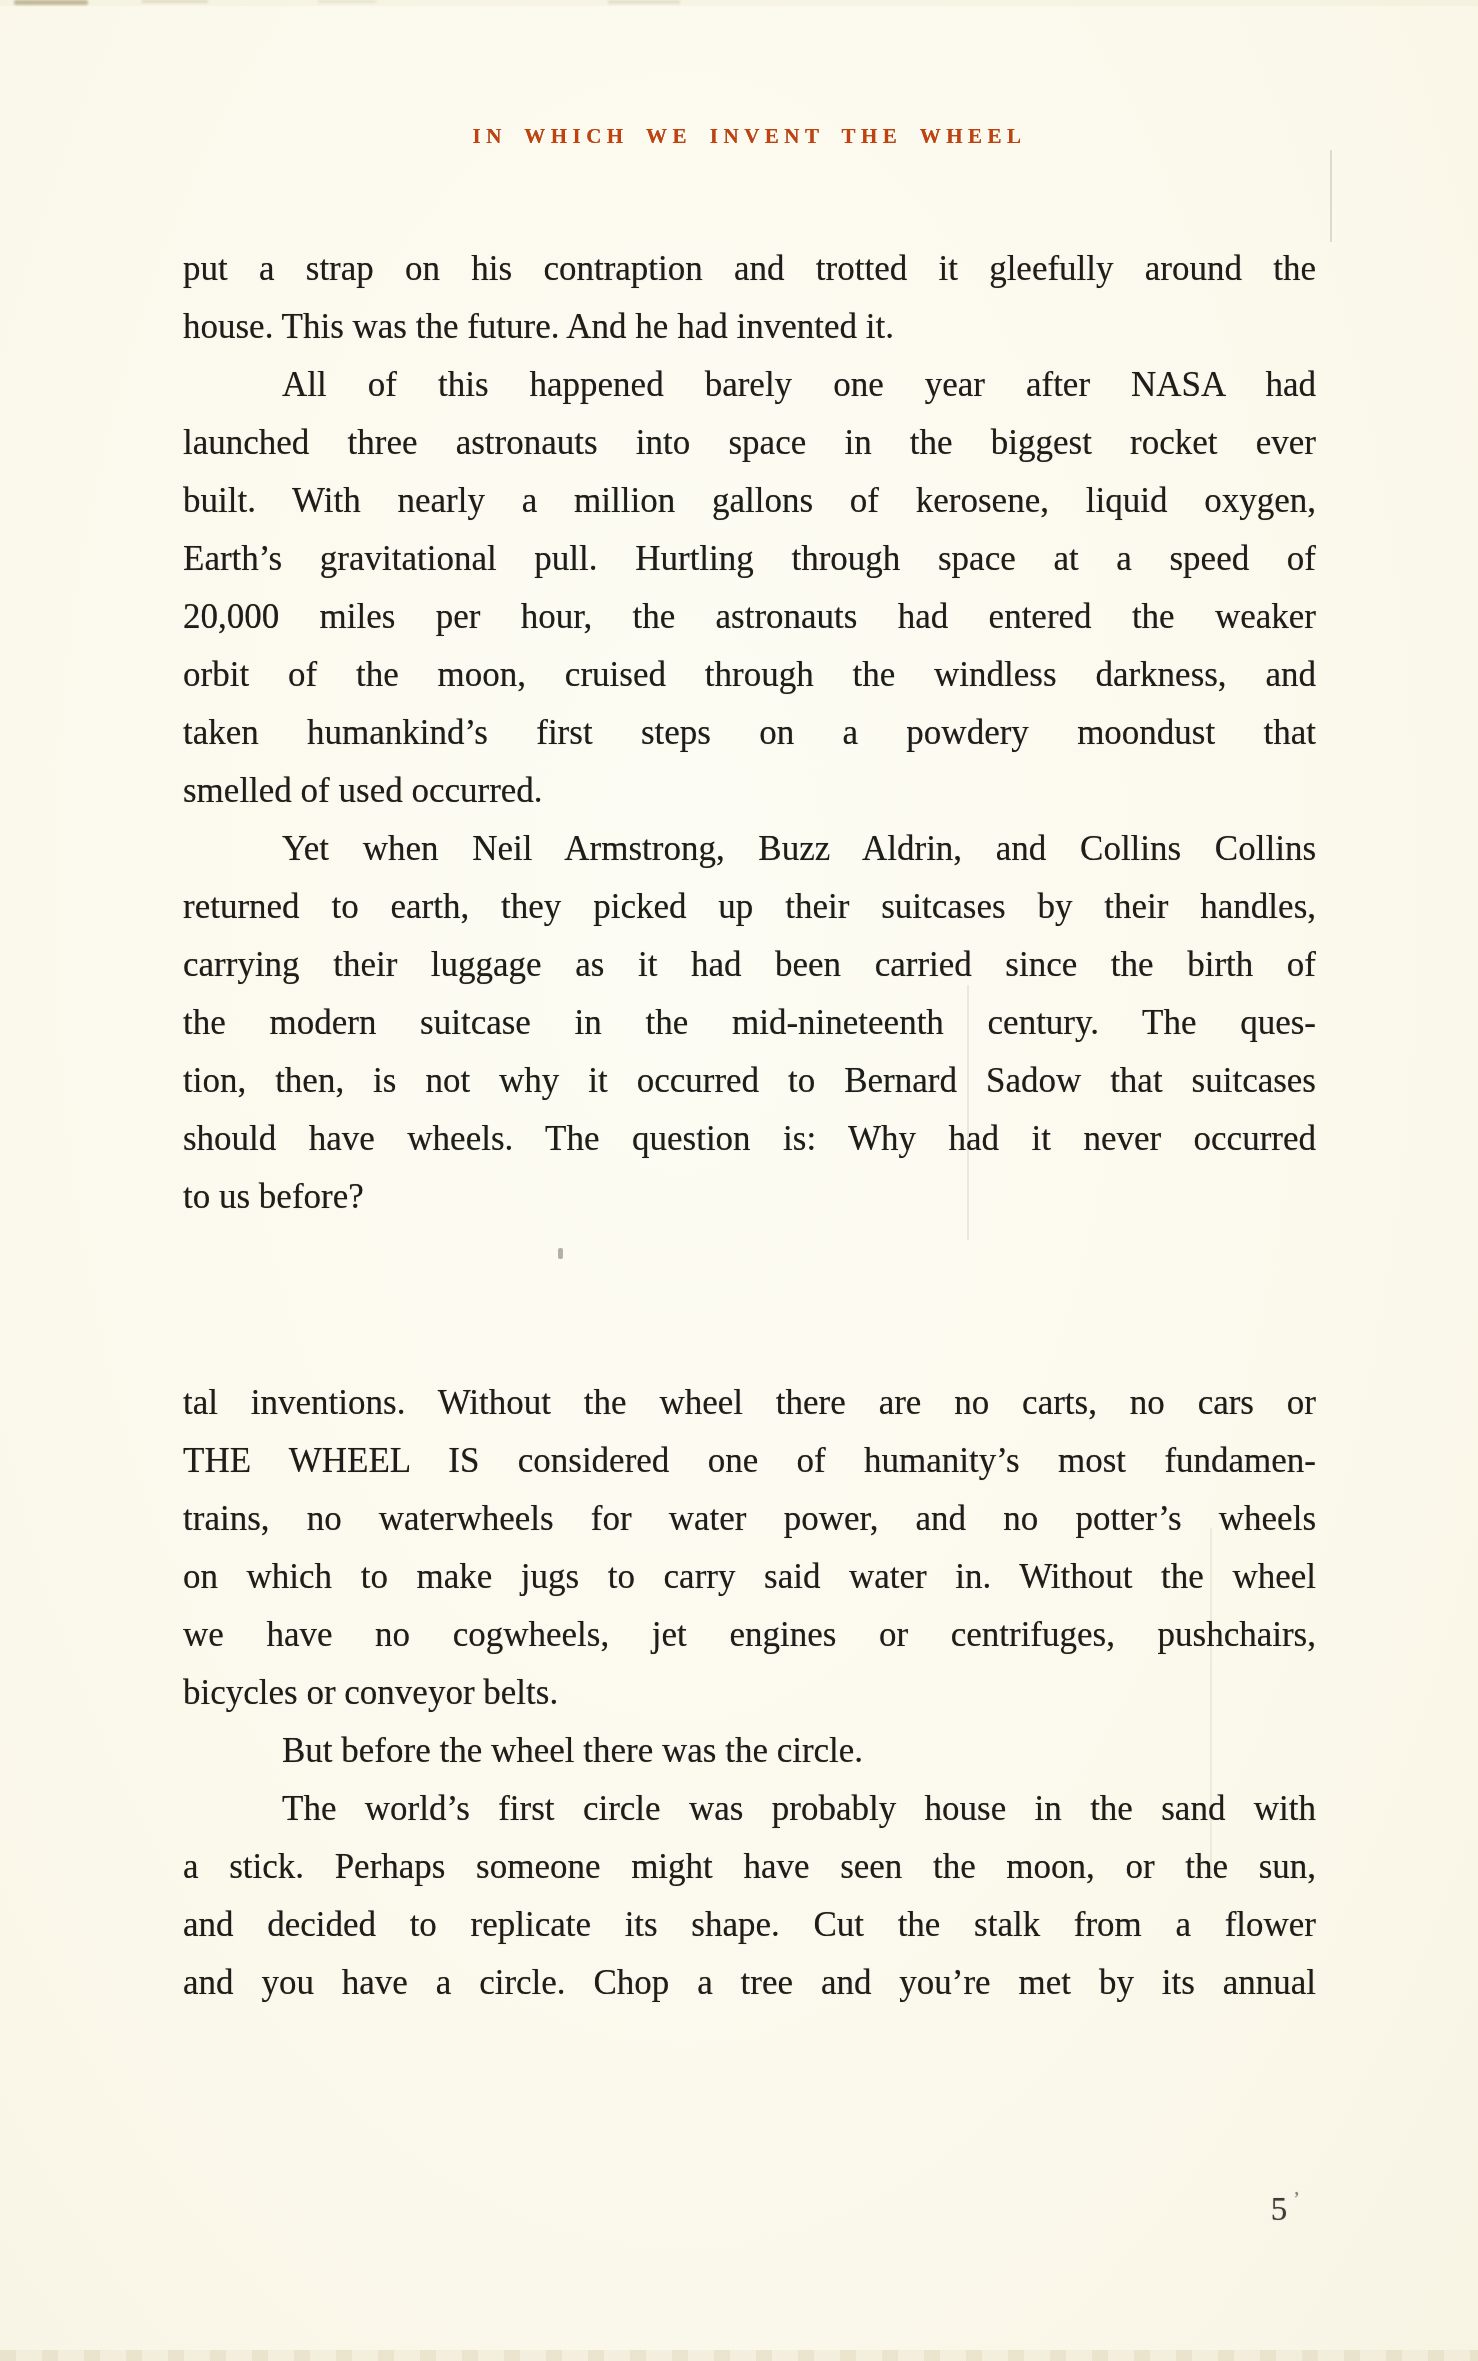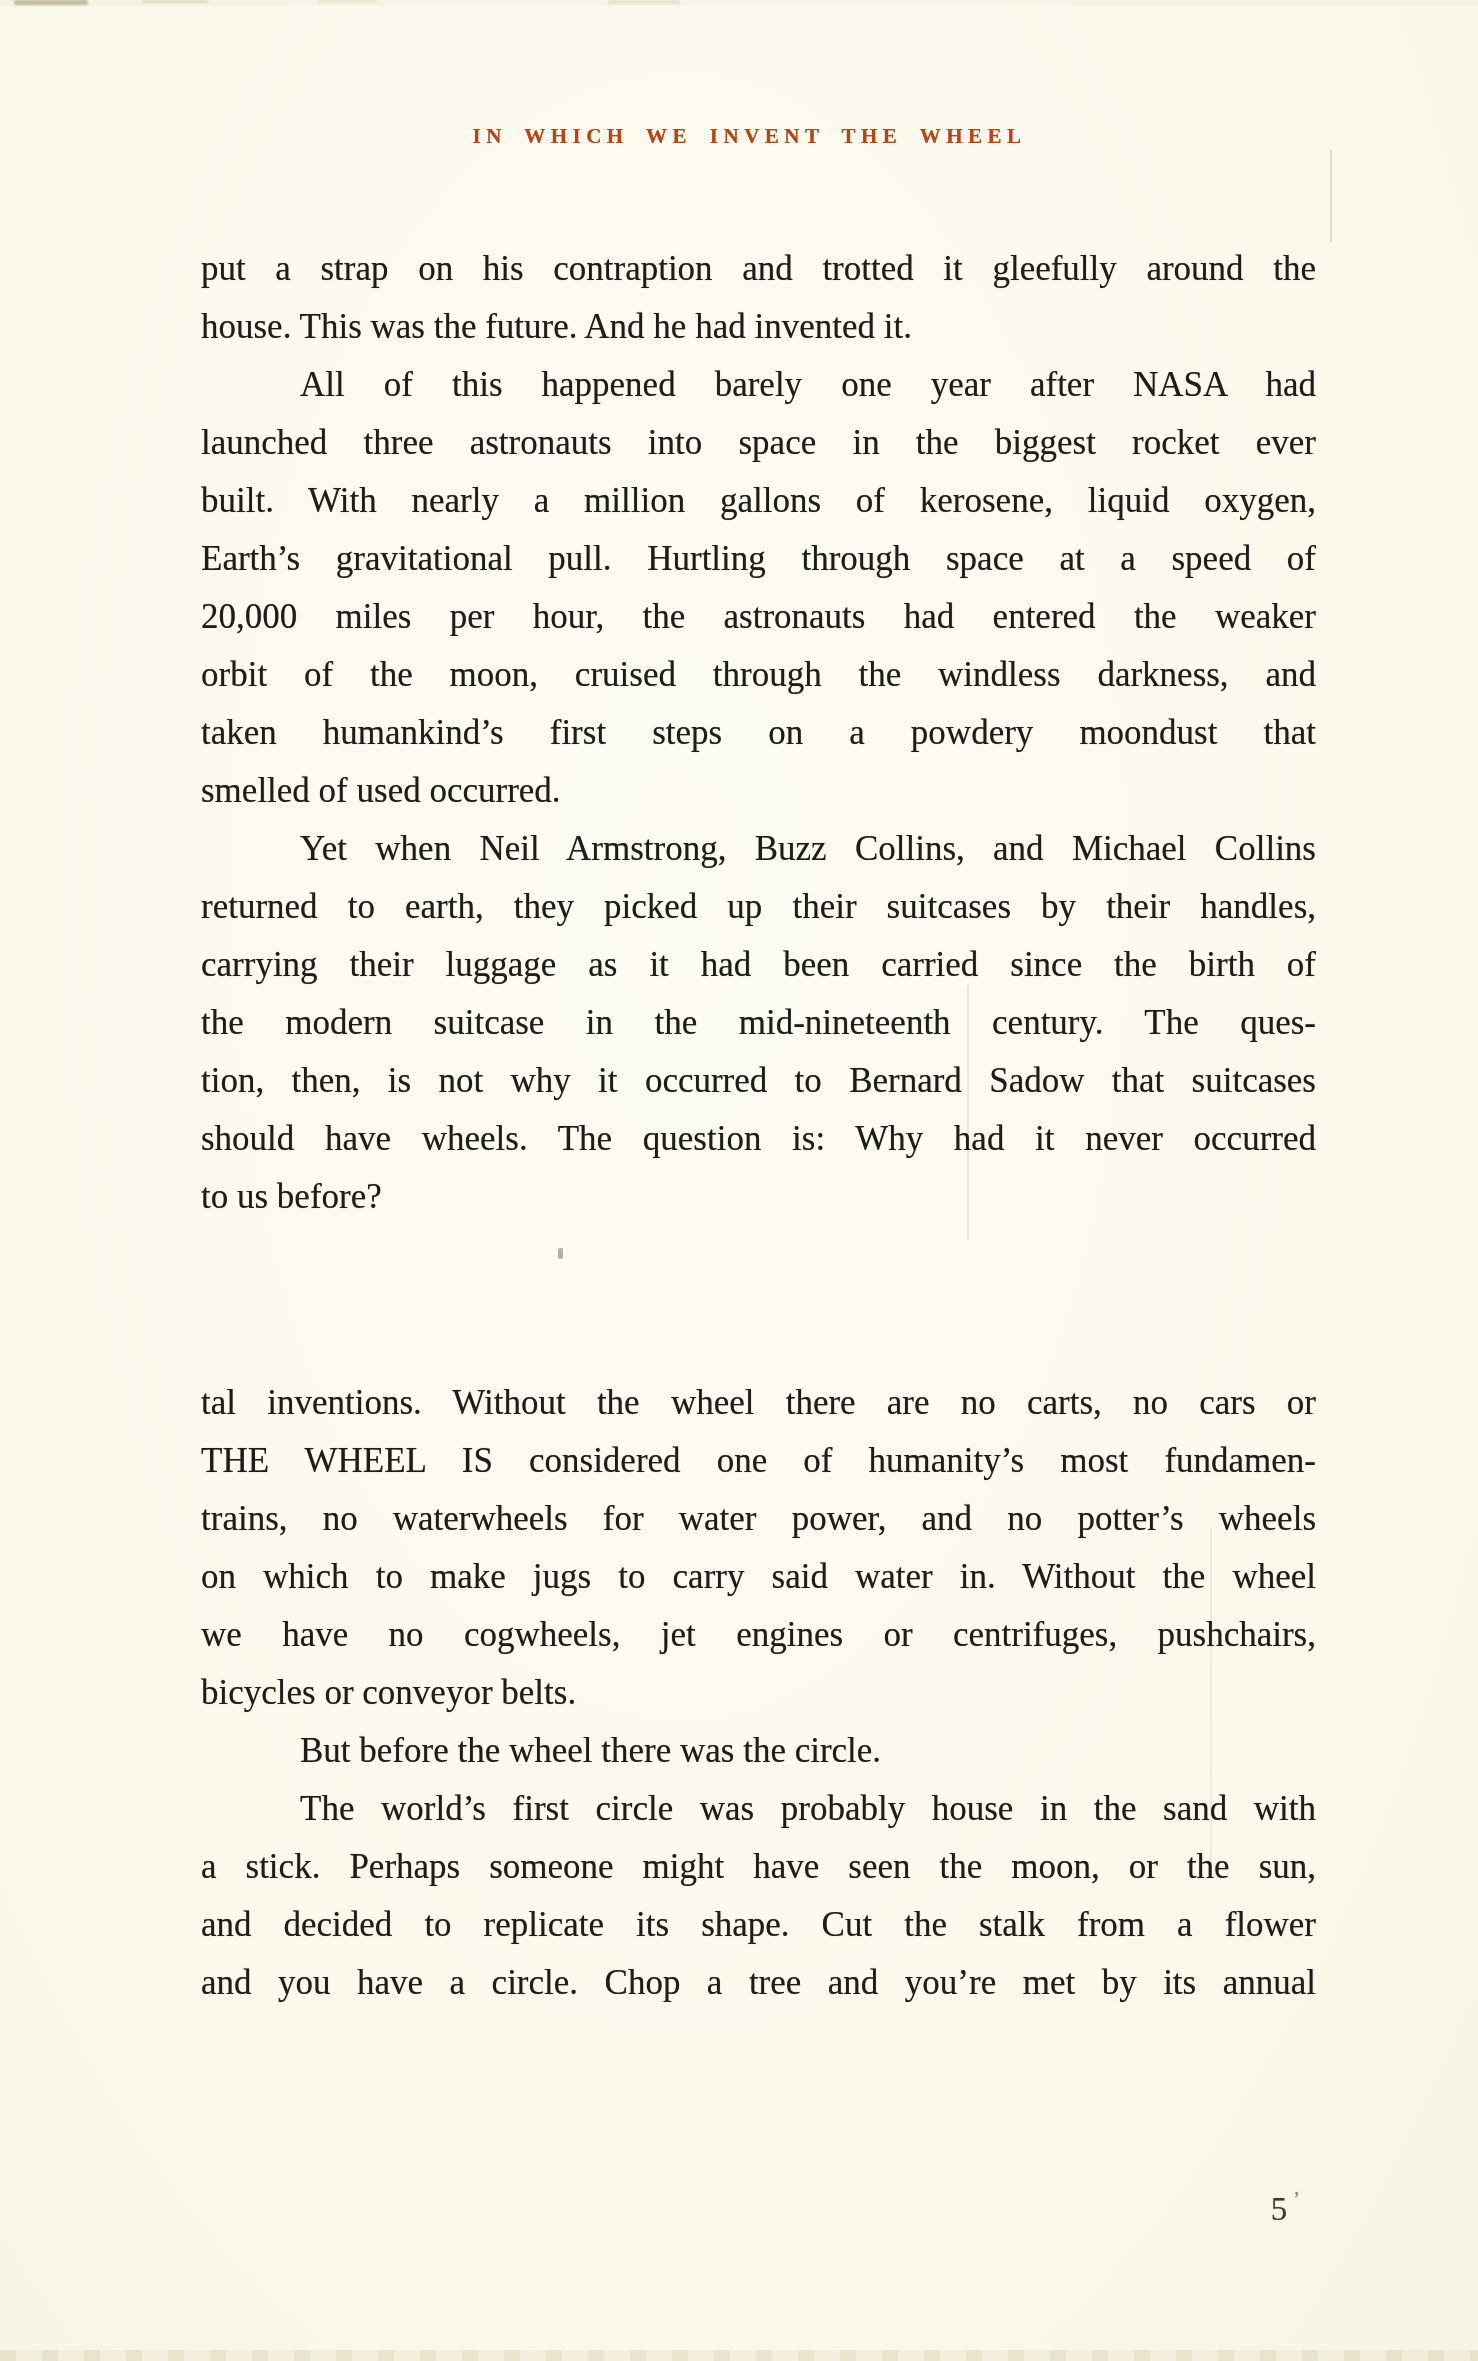--- a/index.html
+++ b/index.html
@@ -33,21 +33,20 @@
     line-height: 58px;
     text-shadow: 0 0 0.7px rgba(25,23,18,0.55);
   }
   .para { margin: 0; }
   .para.gap { margin-top: 148px; }
   .line {
     height: 58px;
     overflow: hidden;
     text-align: justify;
     text-align-last: justify;
-    margin-left: 18px;
   }
   .line.last { text-align-last: left; }
   .line.first-indent { text-indent: 99px; }
   .folio {
     position: absolute;
     top: 2188px; left: 183px; width: 1133px;
     text-align: right;
     padding-right: 16px;
     box-sizing: border-box;
     font-size: 33px;
@@ -119,21 +118,21 @@
         <div class="line first-indent">All of this happened barely one year after NASA had</div>
         <div class="line">launched three astronauts into space in the biggest rocket ever</div>
         <div class="line">built. With nearly a million gallons of kerosene, liquid oxygen,</div>
         <div class="line">Earth’s gravitational pull. Hurtling through space at a speed of</div>
         <div class="line">20,000 miles per hour, the astronauts had entered the weaker</div>
         <div class="line">orbit of the moon, cruised through the windless darkness, and</div>
         <div class="line">taken humankind’s first steps on a powdery moondust that</div>
         <div class="line last">smelled of used occurred.</div>
       </div>
       <div class="para">
-        <div class="line first-indent">Yet when Neil Armstrong, Buzz Collins, and Michael Collins</div>
+        <div class="line first-indent">Yet when Neil Armstrong, Buzz Aldrin, and Collins Collins</div>
         <div class="line">returned to earth, they picked up their suitcases by their handles,</div>
         <div class="line">carrying their luggage as it had been carried since the birth of</div>
         <div class="line">the modern suitcase in the mid-nineteenth century. The ques-</div>
         <div class="line">tion, then, is not why it occurred to Bernard Sadow that suitcases</div>
         <div class="line">should have wheels. The question is: Why had it never occurred</div>
         <div class="line last">to us before?</div>
       </div>
       <div class="para gap">
         <div class="line">tal inventions. Without the wheel there are no carts, no cars or</div>
         <div class="line">THE WHEEL IS considered one of humanity’s most fundamen-</div>

